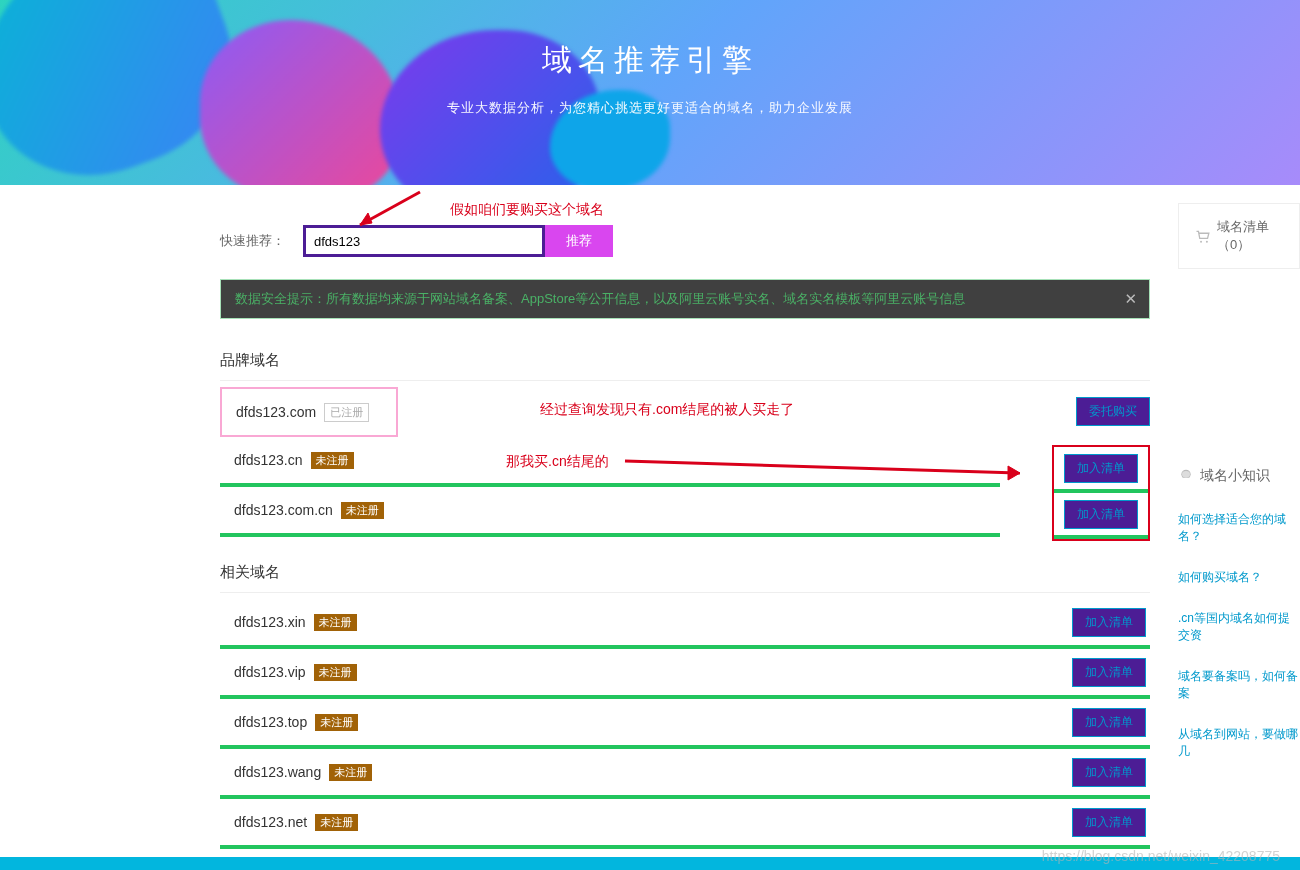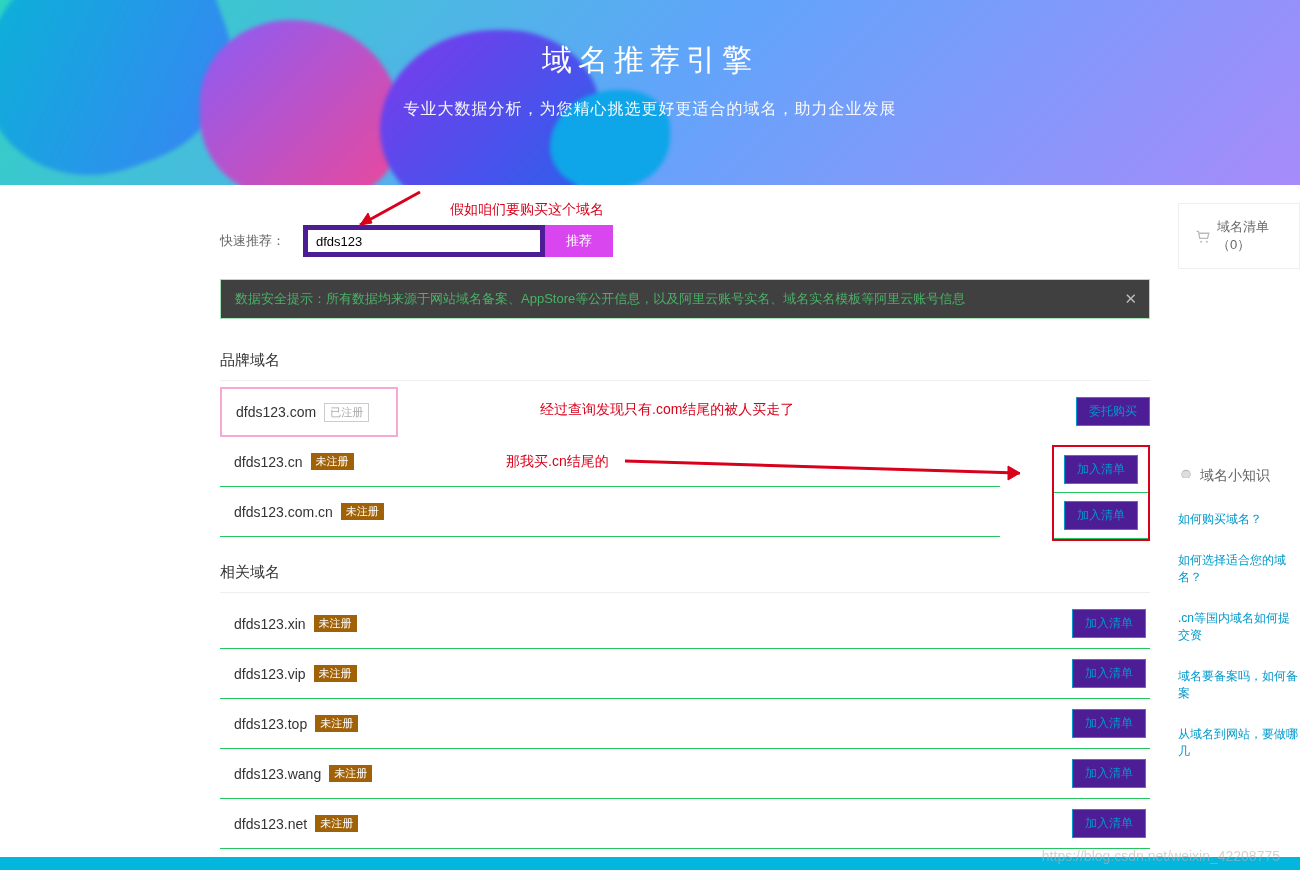--- a/index.html
+++ b/index.html
@@ -6,40 +6,40 @@
     body { font-family: "Microsoft YaHei", Arial, sans-serif; font-size: 13px; color: #333; background: #fff; width: 1300px; }
     
     .banner { height: 185px; position: relative; overflow: hidden; background: linear-gradient(135deg, #2dd4bf 0%, #60a5fa 50%, #a78bfa 100%); }
     .blob { position: absolute; border-radius: 50%; filter: blur(2px); }
     .blob1 { width: 250px; height: 220px; background: linear-gradient(135deg, #06b6d4, #3b82f6); top: -50px; left: -20px; transform: rotate(-20deg); border-radius: 60% 40% 50% 50%; }
     .blob2 { width: 200px; height: 180px; background: linear-gradient(135deg, #8b5cf6, #ec4899); top: 20px; left: 200px; border-radius: 50% 60% 40% 50%; }
     .blob3 { width: 220px; height: 190px; background: linear-gradient(135deg, #7c3aed, #2563eb); top: 30px; left: 380px; border-radius: 55% 45% 50% 50%; }
     .blob4 { width: 120px; height: 100px; background: #0ea5e9; top: 90px; left: 550px; border-radius: 60% 40% 55% 45%; }
     .banner-text { position: absolute; top: 40px; left: 50%; transform: translateX(-50%); text-align: center; color: #fff; }
     .banner-title { font-size: 30px; font-weight: 400; letter-spacing: 6px; }
-    .banner-sub { font-size: 16px; margin-top: 18px; letter-spacing: 1px; opacity: 0.95; }
+    .banner-sub { font-size: 13px; margin-top: 18px; letter-spacing: 1px; opacity: 0.95; }
 
     .main-wrap { display: flex; padding: 0 0 0 0; }
     .content { flex: 0 0 930px; margin-left: 220px; padding: 0; position: relative; }
     .aside { flex: 1; padding: 18px 0 0 28px; }
 
     .annot-red { color: #d9001b; font-size: 14px; position: absolute; }
     .annot-arrow { position: absolute; }
 
     .search-row { display: flex; align-items: center; margin-top: 40px; }
     .search-label { font-size: 13px; color: #666; margin-right: 18px; }
-    .search-input { width: 242px; height: 32px; border: 5px solid #4c1d95; padding: 0 8px; font-size: 13px; outline: none; }
+    .search-input { width: 242px; height: 32px; border: 3px solid #4c1d95; padding: 0 8px; font-size: 13px; outline: none; }
     .search-btn { height: 32px; width: 68px; background: #d946ef; color: #fff; border: none; font-size: 13px; cursor: pointer; margin-left: 0; }
 
     .tip-box { margin-top: 22px; border: 1px solid #a7e1b8; background: #404040; padding: 10px 14px; color: #4ab166; font-size: 13px; position: relative; }
     .tip-close { position: absolute; right: 12px; top: 10px; color: #bbb; cursor: pointer; font-size: 15px; }
 
     .section-title { font-size: 15px; color: #333; margin: 32px 0 6px 0; font-weight: 400; border-bottom: 1px solid #eee; padding-bottom: 10px; }
 
-    .domain-row { display: flex; align-items: center; height: 50px; border-bottom: 1px solid #22c55e; padding: 0 4px 0 14px; }
+    .domain-row { display: flex; align-items: center; height: 50px; border-bottom: 4px solid #22c55e; padding: 0 4px 0 14px; }
     .domain-name { font-size: 14px; color: #333; min-width: 130px; }
     .reg-badge { display: inline-block; font-size: 11px; padding: 1px 5px; border-radius: 0; margin-left: 8px; }
     .reg-yes { color: #aaa; border: 1px solid #ccc; }
     .reg-no { color: #fff; background: #a16207; }
     .domain-spacer { flex: 1; }
     .action-btn { border: 1px solid #0099cc; background: #4c1d95; color: #0099cc; font-size: 12px; padding: 5px 12px; cursor: pointer; margin-left: 8px; }
 
     .red-box { border: 2px solid #f9a8d4; }
 
     .aside-card { border: 1px solid #eee; padding: 14px 16px; margin-bottom: 28px; }
@@ -186,22 +186,22 @@
       <div class="tips-title">
         <span>
           <svg width="16" height="14" viewBox="0 0 24 20">
                 <path fill="#bbb" d="M12 2a7 7 0 00-7 7c0 3 2 5 2 5h10s2-2 2-5a7 7 0 00-7-7z"></path>
                 <ellipse cx="12" cy="9" rx="6" ry="5" fill="#ddd"></ellipse>
               </svg>
         </span>
         <span>域名小知识</span>
       </div>
       <div id="tips-list">
+            <a class="tip-link" href="#">如何选择适合您的域名？</a>
             <a class="tip-link" href="#">如何购买域名？</a>
-            <a class="tip-link" href="#">如何选择适合您的域名？</a>
             <a class="tip-link" href="#">.cn等国内域名如何提交资</a>
             <a class="tip-link" href="#">域名要备案吗，如何备案</a>
             <a class="tip-link" href="#">从域名到网站，要做哪几</a>
           </div>
     </div>
   </div>
 </div>
 
 <div class="watermark">https://blog.csdn.net/weixin_42208775</div>
 <div class="footer-bar"></div>

